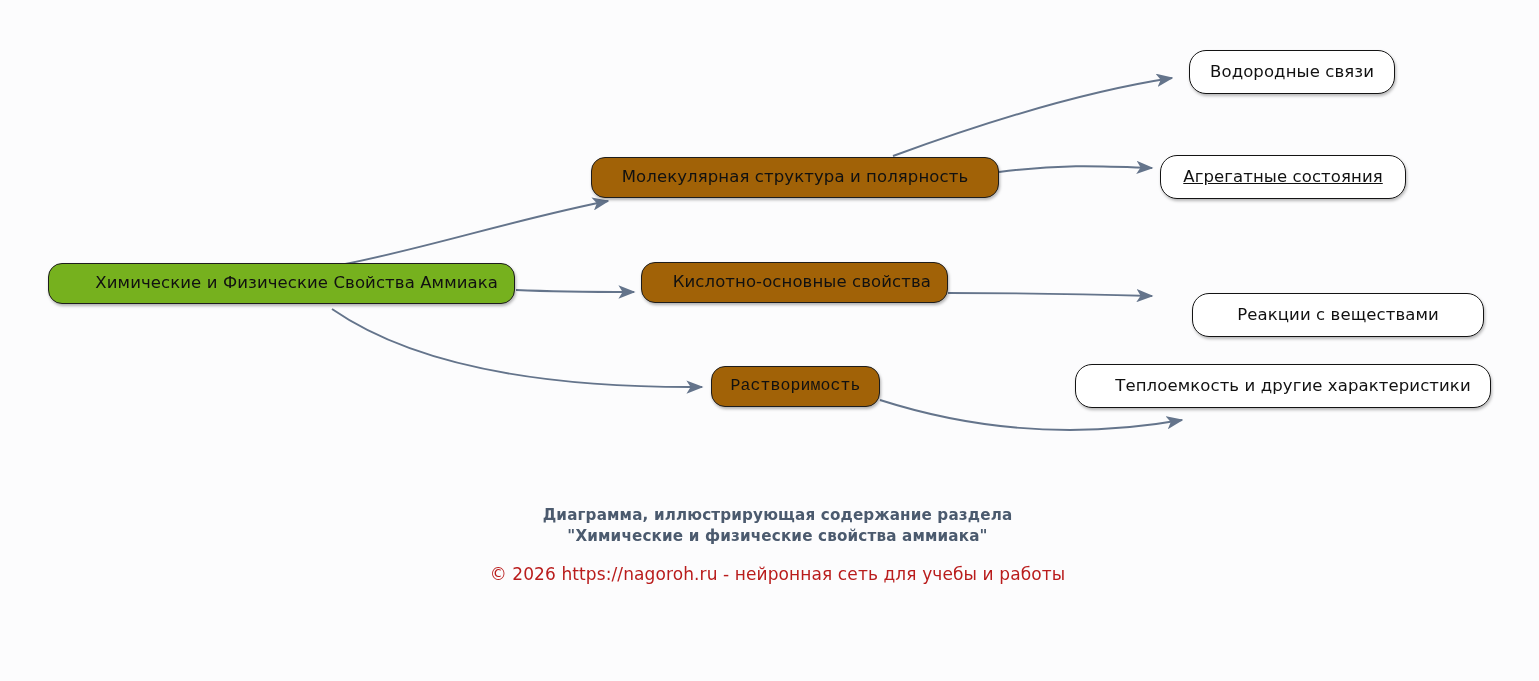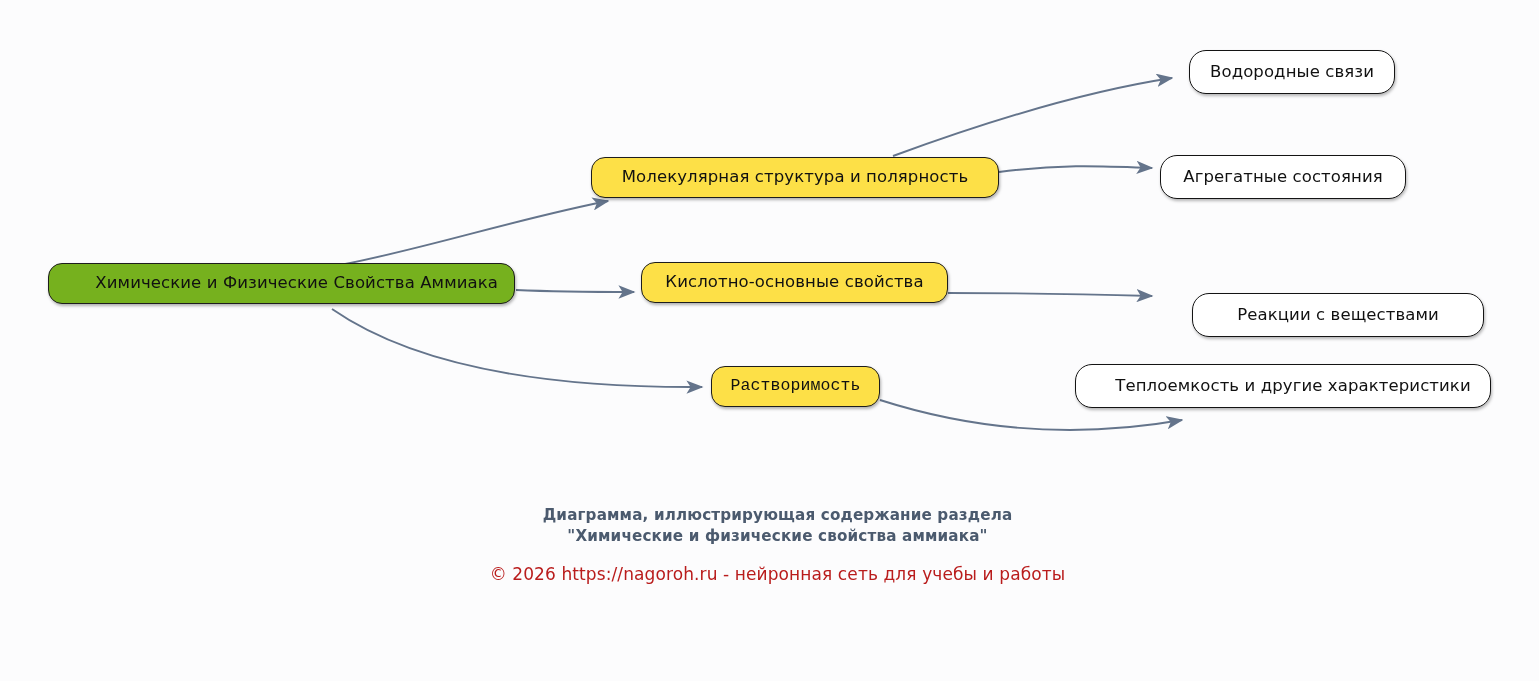--- a/index.html
+++ b/index.html
@@ -43,21 +43,21 @@
     border: 1.3px solid #1d1d1d;
     padding: 0 16px;
     filter: drop-shadow(1.5px 2px 1.6px rgba(0,0,0,0.30));
     z-index: 2;
   }
   .node-root {
     background: #76b11e;
     justify-content: flex-end;
   }
   .node-branch {
-    background: #fde047;
+    background: #a16207;
   }
   .node-leaf {
     background: #ffffff;
     border: 1.3px solid #141414;
     border-radius: 17px;
     filter: drop-shadow(1.5px 2px 1.6px rgba(0,0,0,0.28));
   }
   #caption-block {
     position: absolute;
     left: 0;
@@ -116,33 +116,33 @@
   </svg>
 
   <div class="node node-root" style="left:48px; top:263px; width:467px; height:41px;">
     <span>Химические и Физические Свойства Аммиака</span>
   </div>
 
   <div class="node node-branch" style="left:591px; top:157px; width:408px; height:41px;">
     <span>Молекулярная структура и полярность</span>
   </div>
 
-  <div class="node node-branch" style="left:641px; top:262px; width:307px; height:41px;">
+  <div class="node node-branch" style="left:641px; top:262px; width:307px; height:41px;justify-content:flex-end;">
     <span>Кислотно-основные свойства</span>
   </div>
 
   <div class="node node-branch" style="left:711px; top:366px; width:169px; height:41px;font-family:Liberation Mono, monospace;">
     <span>Растворимость</span>
   </div>
 
   <div class="node node-leaf" style="left:1180px; top:50px; width:206px; height:44px;margin-left:9px;">
     <span>Водородные связи</span>
   </div>
 
-  <div class="node node-leaf" style="left:1160px; top:155px; width:246px; height:44px;">
+  <div class="node node-leaf" style="left:1160px; top:155px; width:246px; height:44px;text-decoration:underline;">
     <span>Агрегатные состояния</span>
   </div>
 
   <div class="node node-leaf" style="left:1192px; top:261px; width:292px; height:44px;margin-top:32px;">
     <span>Реакции с веществами</span>
   </div>
 
   <div class="node node-leaf" style="left:1075px; top:364px; width:416px; height:44px;padding-left:36px;">
     <span>Теплоемкость и другие характеристики</span>
   </div>

